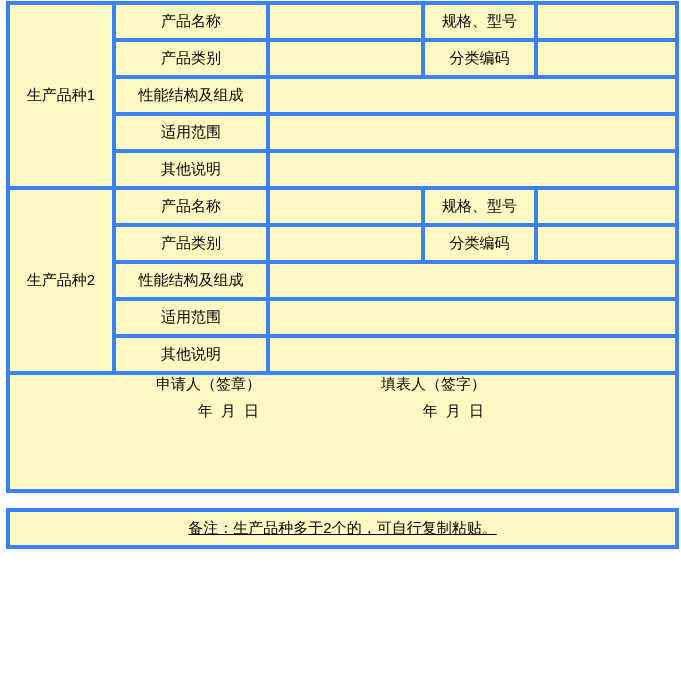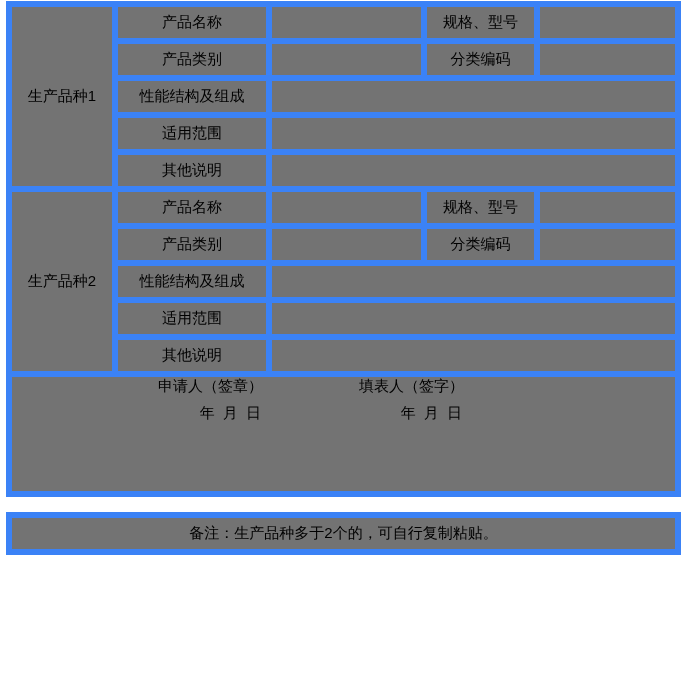--- a/index.html
+++ b/index.html
@@ -20,28 +20,28 @@
     overflow: hidden;
   }
   table.form {
     border-collapse: collapse;
     table-layout: fixed;
     width: 669px;
     margin-left: 6px;
     margin-top: 1px;
   }
   table.form td {
-    border: 6px solid #3b82f6;
+    border: 4px solid #3b82f6;
     font-size: 15px;
     padding: 0 6px;
     vertical-align: middle;
     text-align: center;
     height: 37px;
     box-sizing: border-box;
-    background: #737373;
+    background: #fef9c3;
   }
   td.label {
     text-align: center;
   }
   td.group {
     text-align: center;
     font-size: 15px;
   }
   td.value {
     text-align: left;
@@ -53,40 +53,41 @@
   }
   .sign-wrap {
     display: block;
     width: 100%;
     padding-bottom: 68px;
   }
   .sign-row {
     display: flex;
     justify-content: flex-start;
     padding-left: 140px;
-    gap: 96px;
+    gap: 120px;
     font-size: 15px;
   }
   .sign-col {
     text-align: center;
   }
   .sign-name {
     white-space: nowrap;
   }
   .sign-date {
     margin-top: 8px;
     letter-spacing: 2px;
     white-space: nowrap;
     text-align: right;
   }
   .note-cell {
     height: 40px;
     text-align: left;
     font-size: 15px;
     padding-left: 8px;
+    text-decoration: underline;
   }
   .spacer {
     height: 14px;
   }
 </style>
 </head>
 <body>
 
 <div class="page">
 

